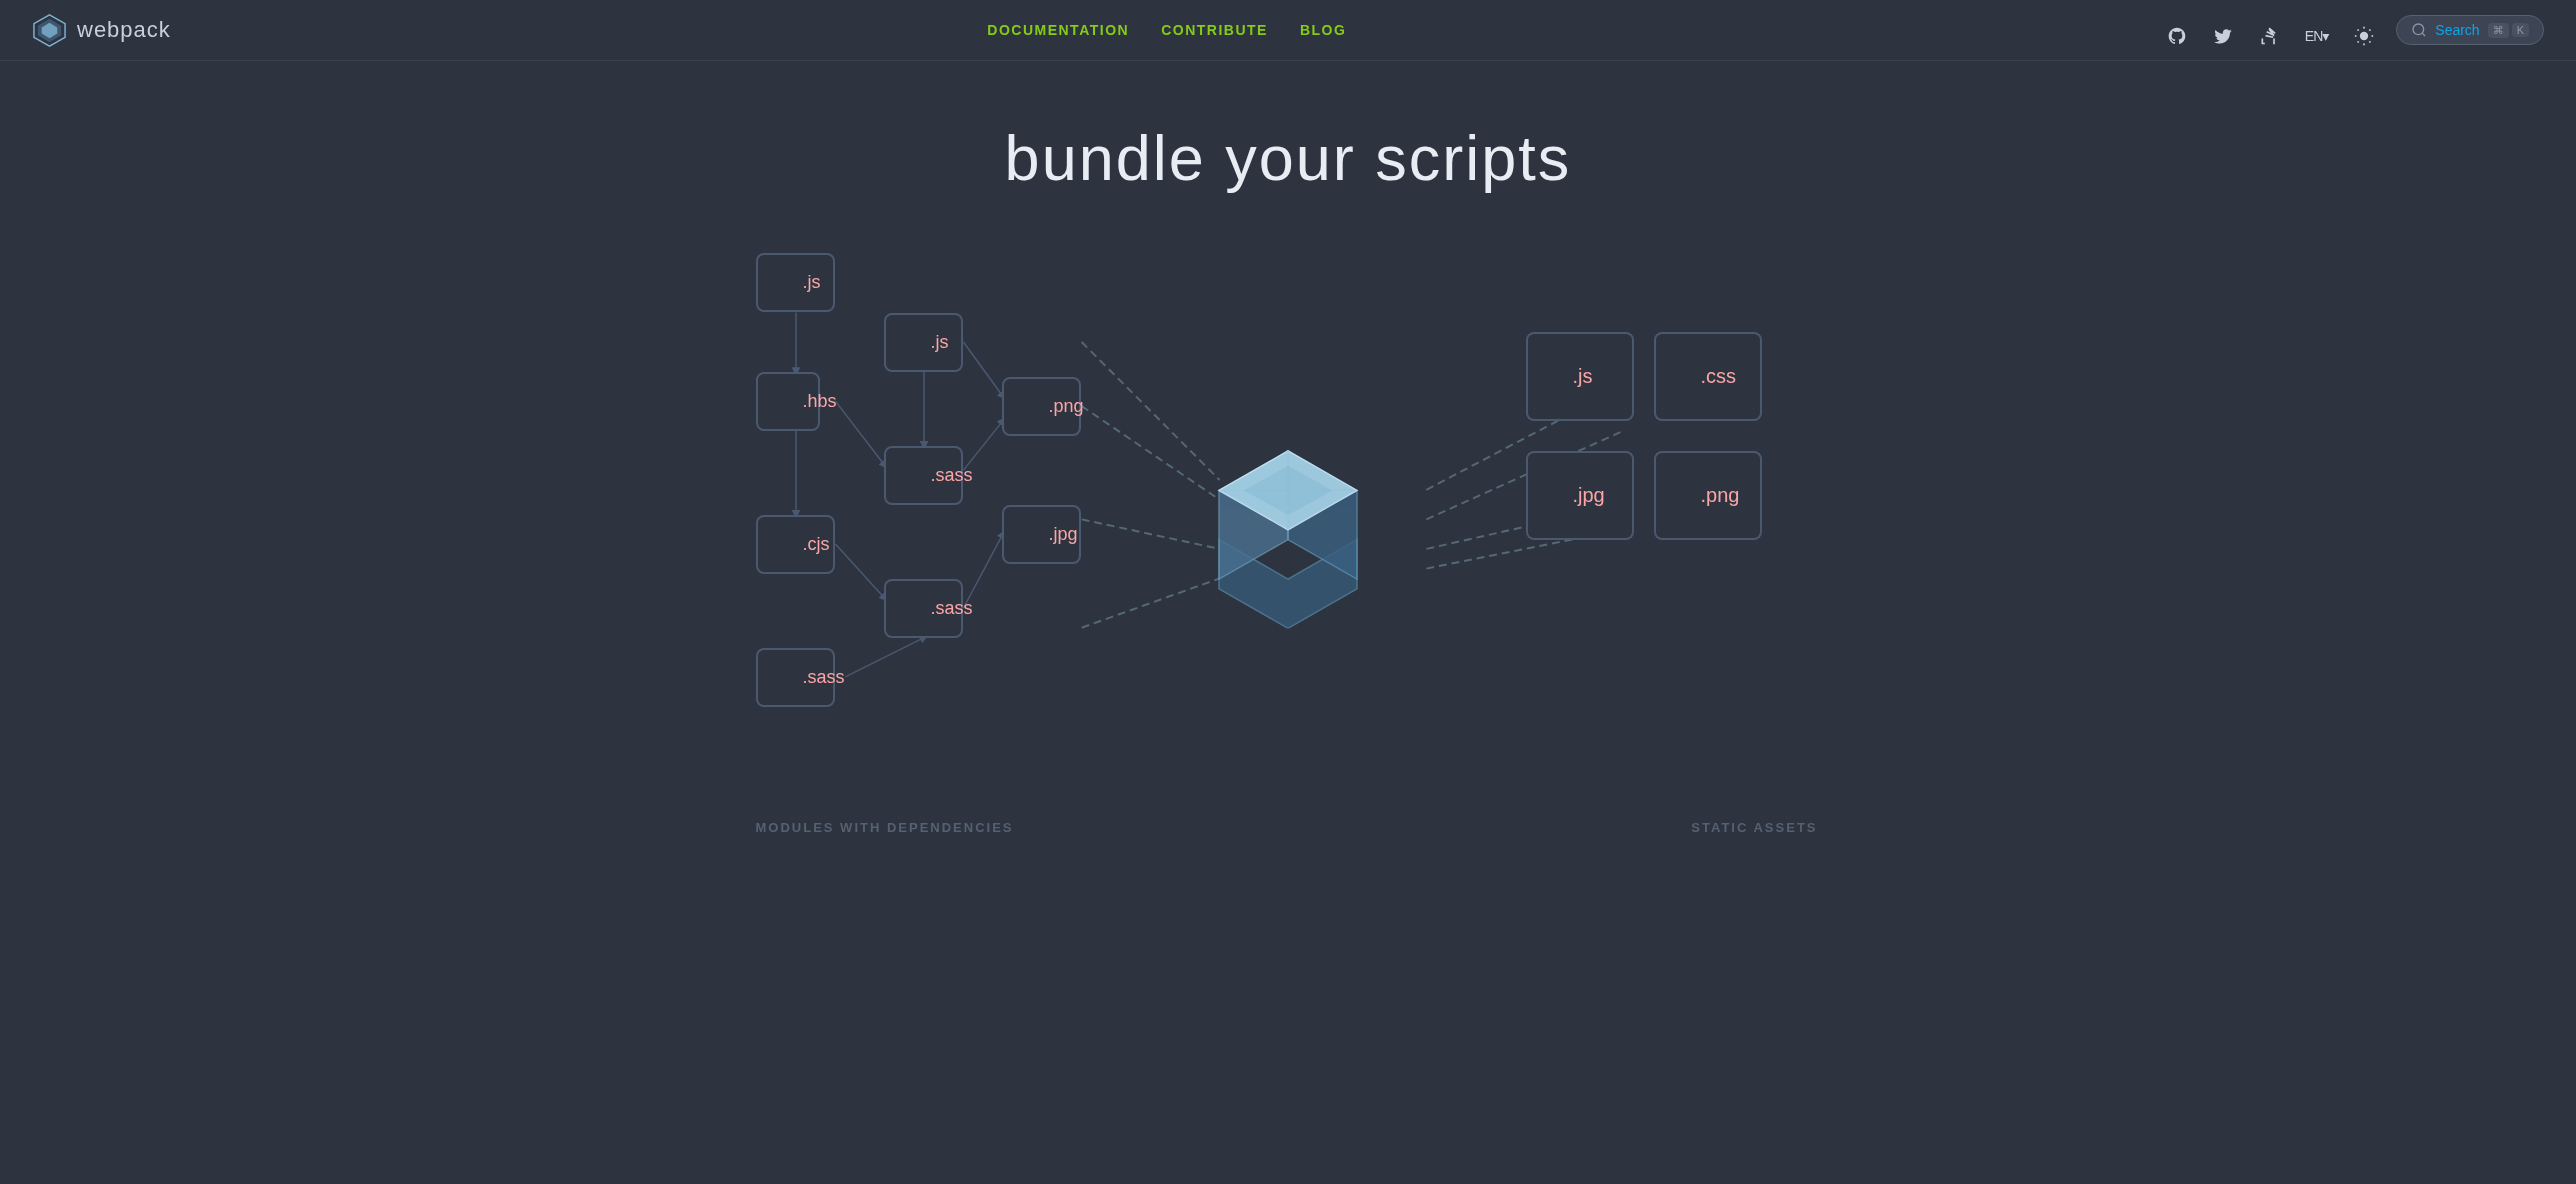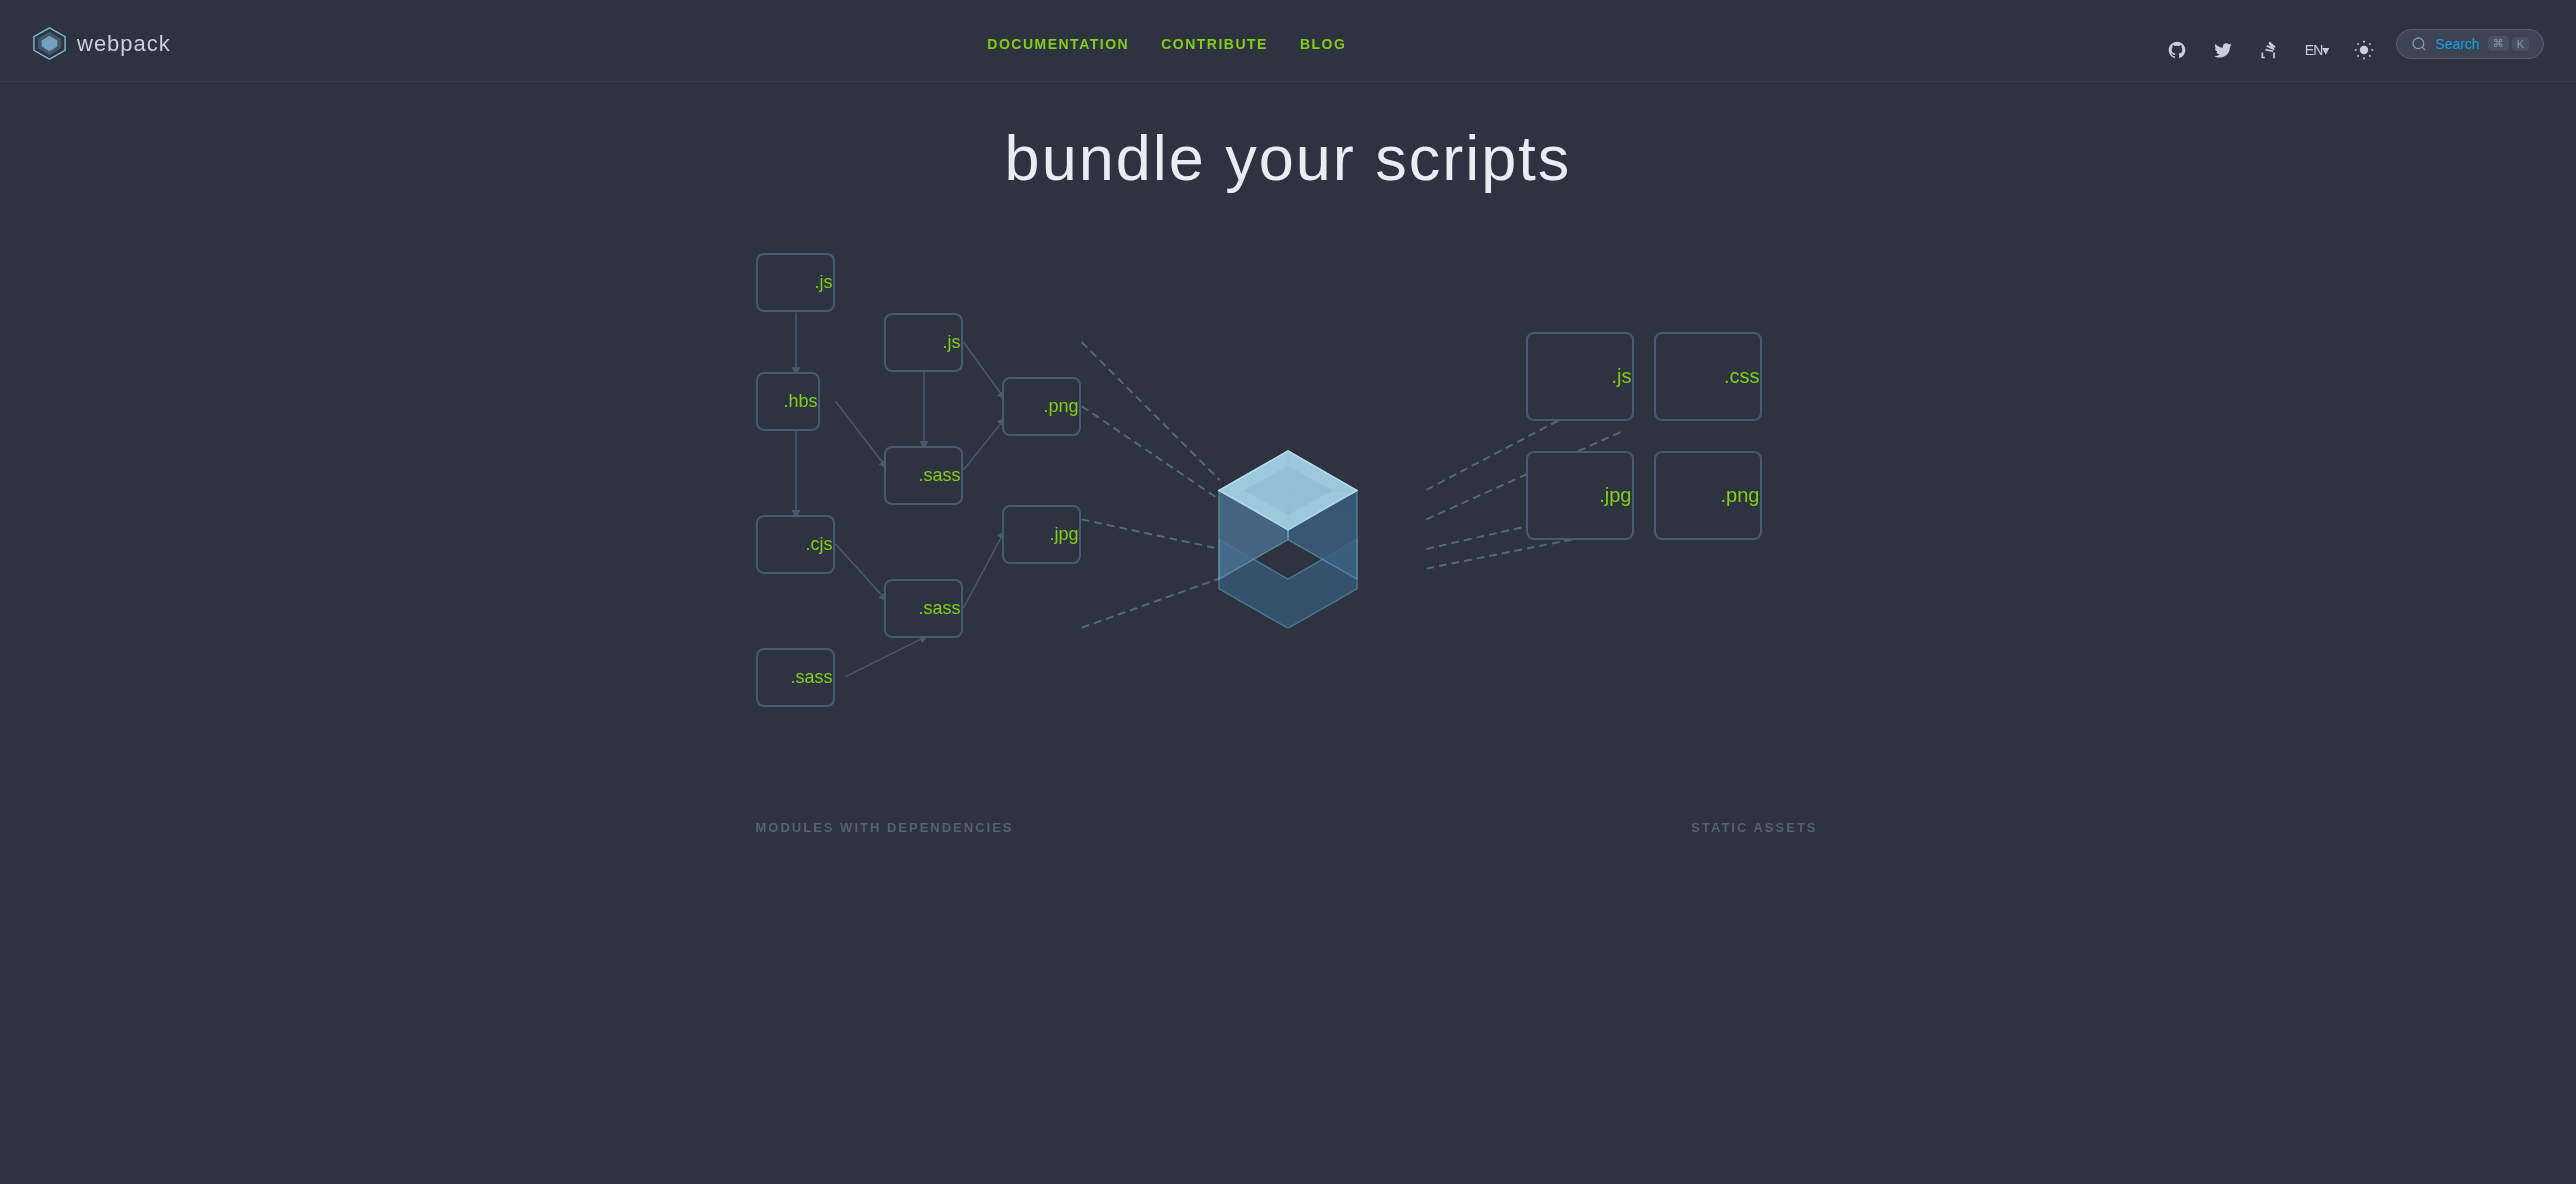--- a/index.html
+++ b/index.html
@@ -10,25 +10,25 @@
       min-height: 100vh;
       overflow-x: hidden;
     }
 
     
     nav {
       display: flex;
       align-items: center;
       justify-content: space-between;
       padding: 12px 32px;
-      height: 76px;
+      height: 61px;
       background: #2d3440;
       border-bottom: 1px solid #3a4050;
       position: fixed;
-      top: 6px; left: 0; right: 0;
+      top: 0; left: 0; right: 0;
       z-index: 100;
     }
     .nav-logo {
       display: flex;
       align-items: center;
       gap: 10px;
       text-decoration: none;
     }
     .logo-icon {
       width: 35px;
@@ -126,24 +126,25 @@
     }
 
     
     .module-box {
       position: absolute;
       background: #2d3440;
       border: 2px solid #4a5870;
       border-radius: 8px;
       display: flex;
       align-items: center;
-      justify-content: flex-end;
-      color: #84cc16;
+      justify-content: flex-start;
+      color: #fca5a5;
       font-size: 18px;
       font-weight: 400;
+      padding-left: 45px;
     }
 
     
     .mod-js1    { width: 79px; height: 59px; left: 59px;  top: 39px; }
     .mod-hbs    { width: 64px; height: 59px; left: 59px;  top: 158px; }
     .mod-cjs    { width: 79px; height: 59px; left: 59px;  top: 301px; }
     .mod-sass3  { width: 79px; height: 59px; left: 59px;  top: 434px; }
     .mod-js2    { width: 79px; height: 59px; left: 187px; top: 99px; }
     .mod-sass1  { width: 79px; height: 59px; left: 187px; top: 232px; }
     .mod-sass2  { width: 79px; height: 59px; left: 187px; top: 365px; }

